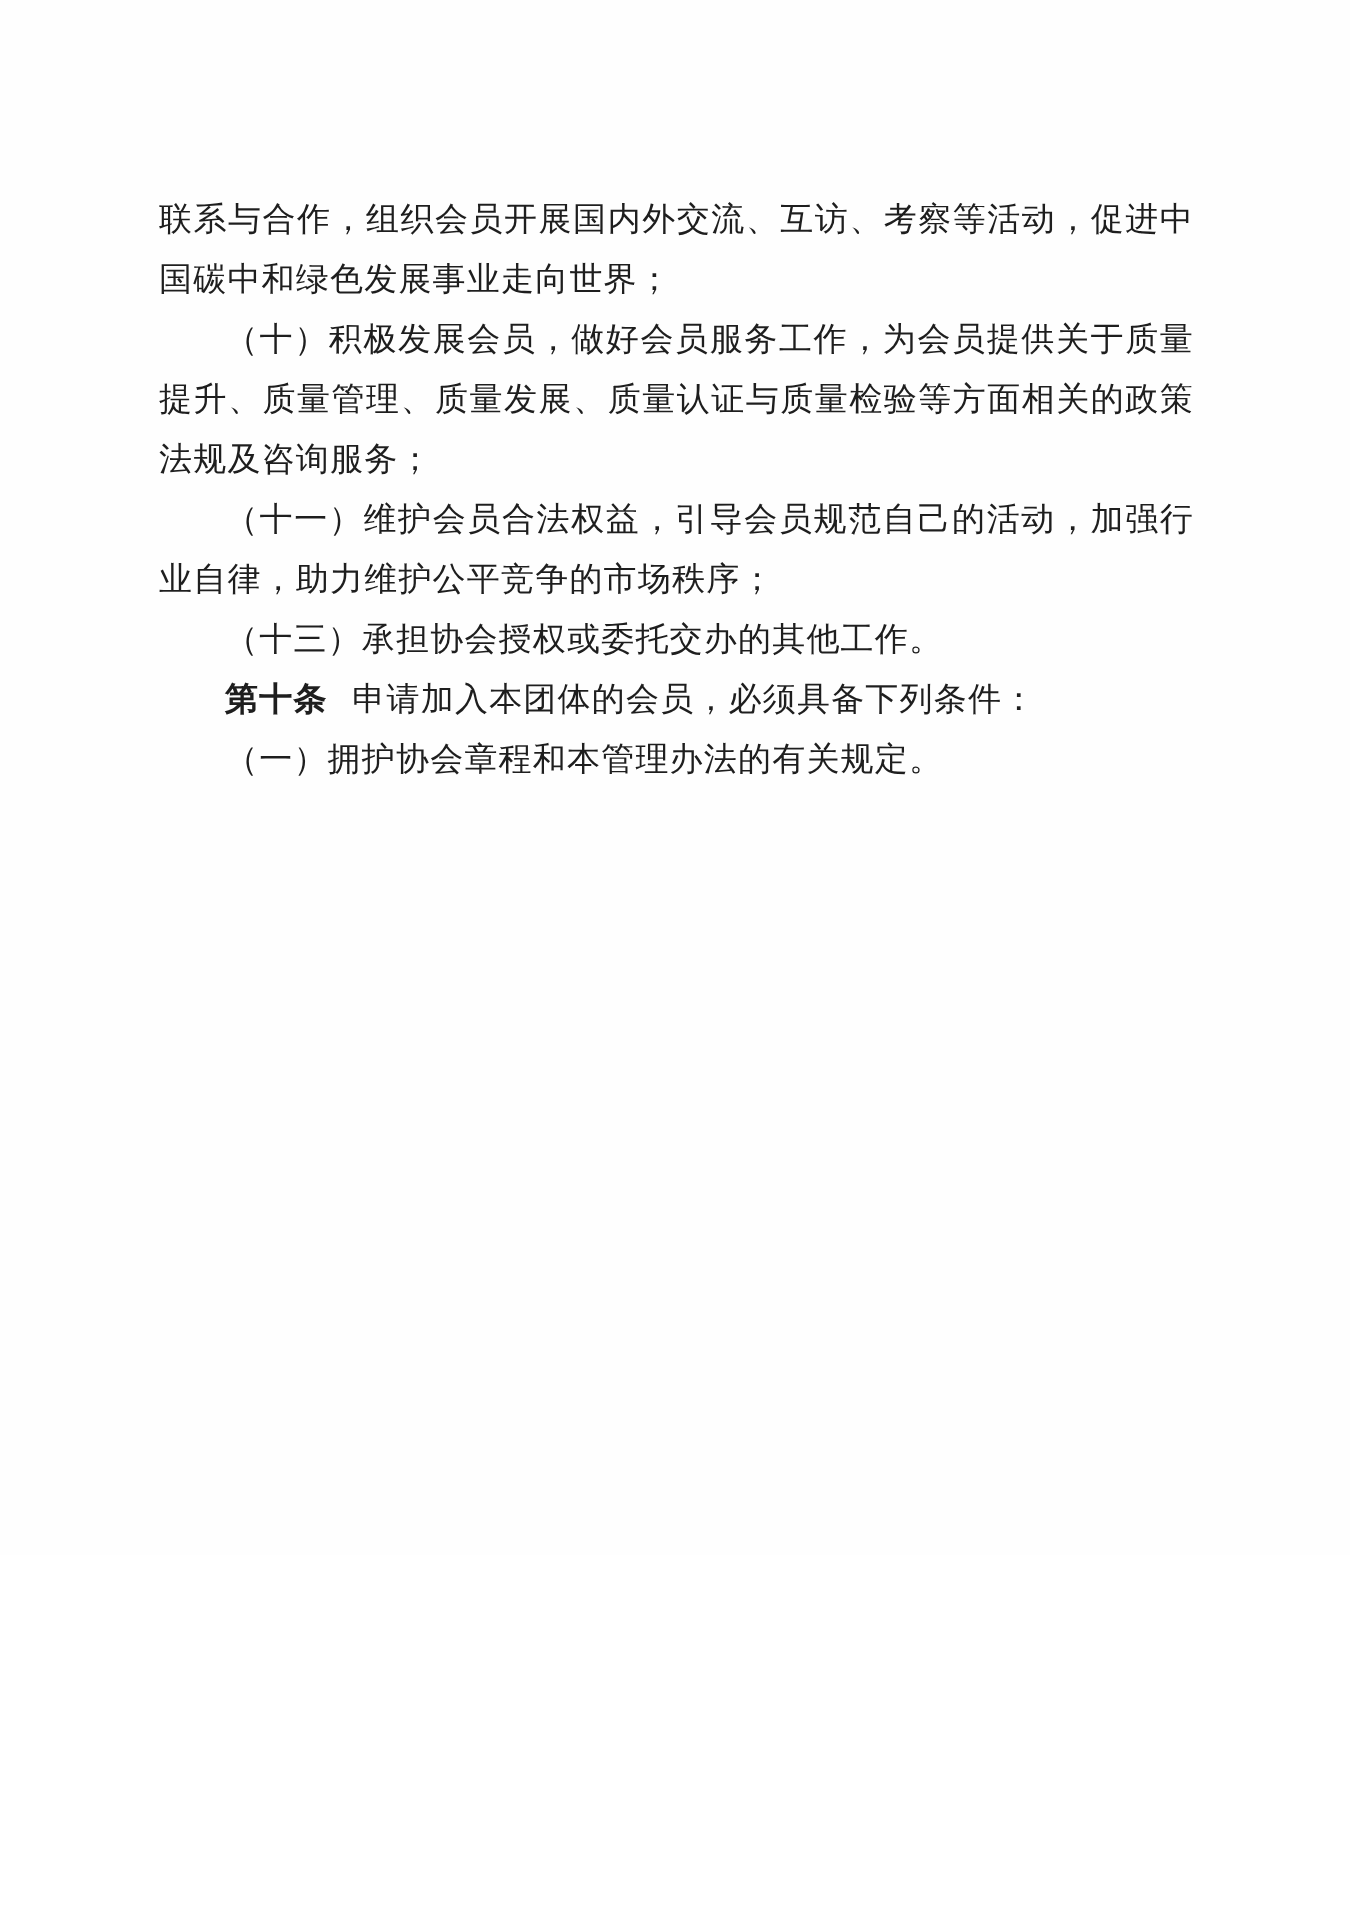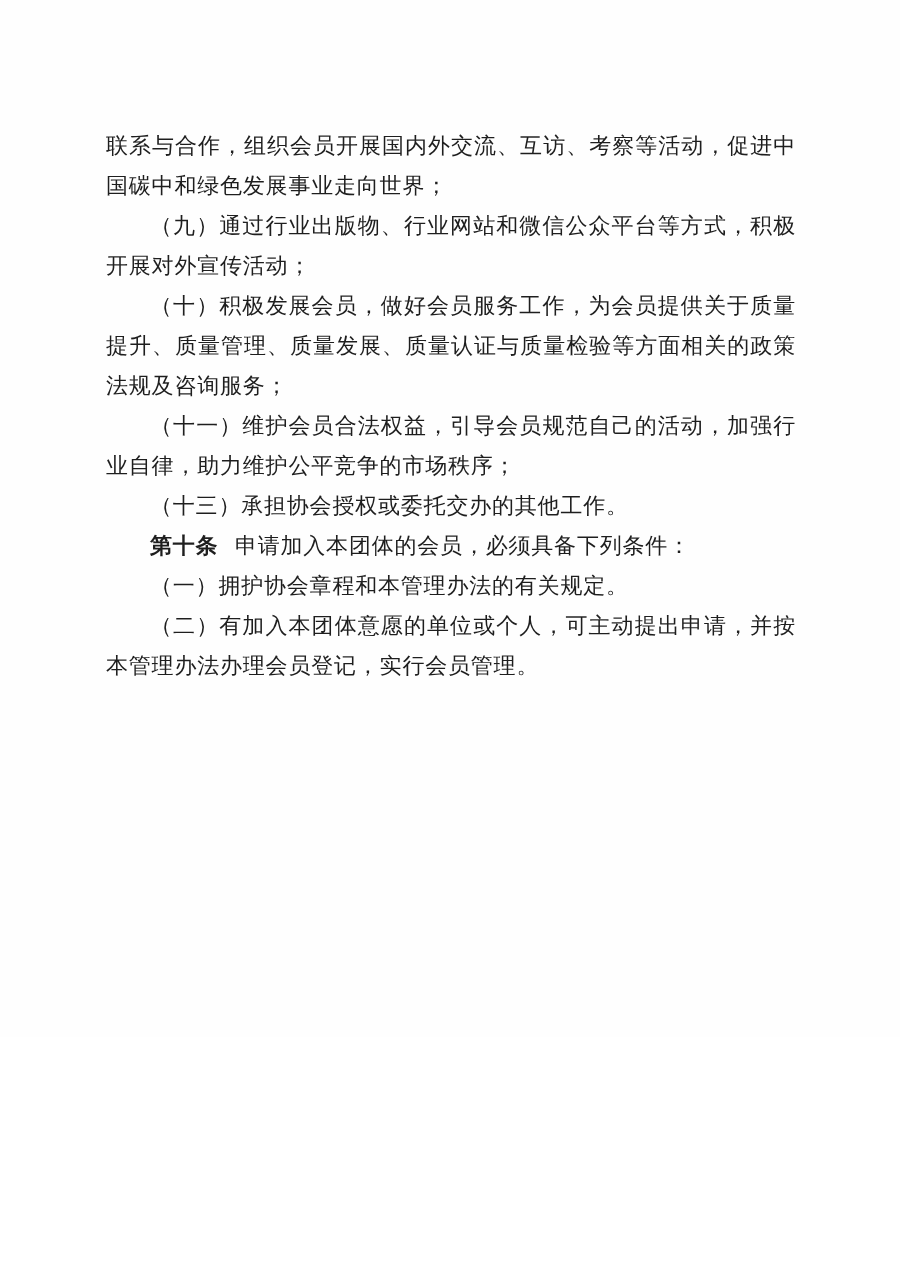--- a/index.html
+++ b/index.html
@@ -61,22 +61,20 @@
     color: #2a2a2a;
     letter-spacing: 2px;
   }
 </style>
 </head>
 <body>
 
 <div class="page">
   <div class="doc-body">
       <p class="para continuation">联系与合作，组织会员开展国内外交流、互访、考察等活动，促进中国碳中和绿色发展事业走向世界；</p>
-      <p class="para item">（九）通过行业出版物、行业网站和微信公众平台等方式，积极开展对外宣传活动；</p>
       <p class="para item">（十）积极发展会员，做好会员服务工作，为会员提供关于质量提升、质量管理、质量发展、质量认证与质量检验等方面相关的政策法规及咨询服务；</p>
       <p class="para item">（十一）维护会员合法权益，引导会员规范自己的活动，加强行业自律，助力维护公平竞争的市场秩序；</p>
       <p class="para item">（十三）承担协会授权或委托交办的其他工作。</p>
       <p class="para article"><span class="lead">第十条</span>申请加入本团体的会员，必须具备下列条件：</p>
       <p class="para item">（一）拥护协会章程和本管理办法的有关规定。</p>
-      <p class="para item">（二）有加入本团体意愿的单位或个人，可主动提出申请，并按本管理办法办理会员登记，实行会员管理。</p>
     </div>
   <div class="page-number">— 15 —</div>
 </div>
 
 </body></html>

